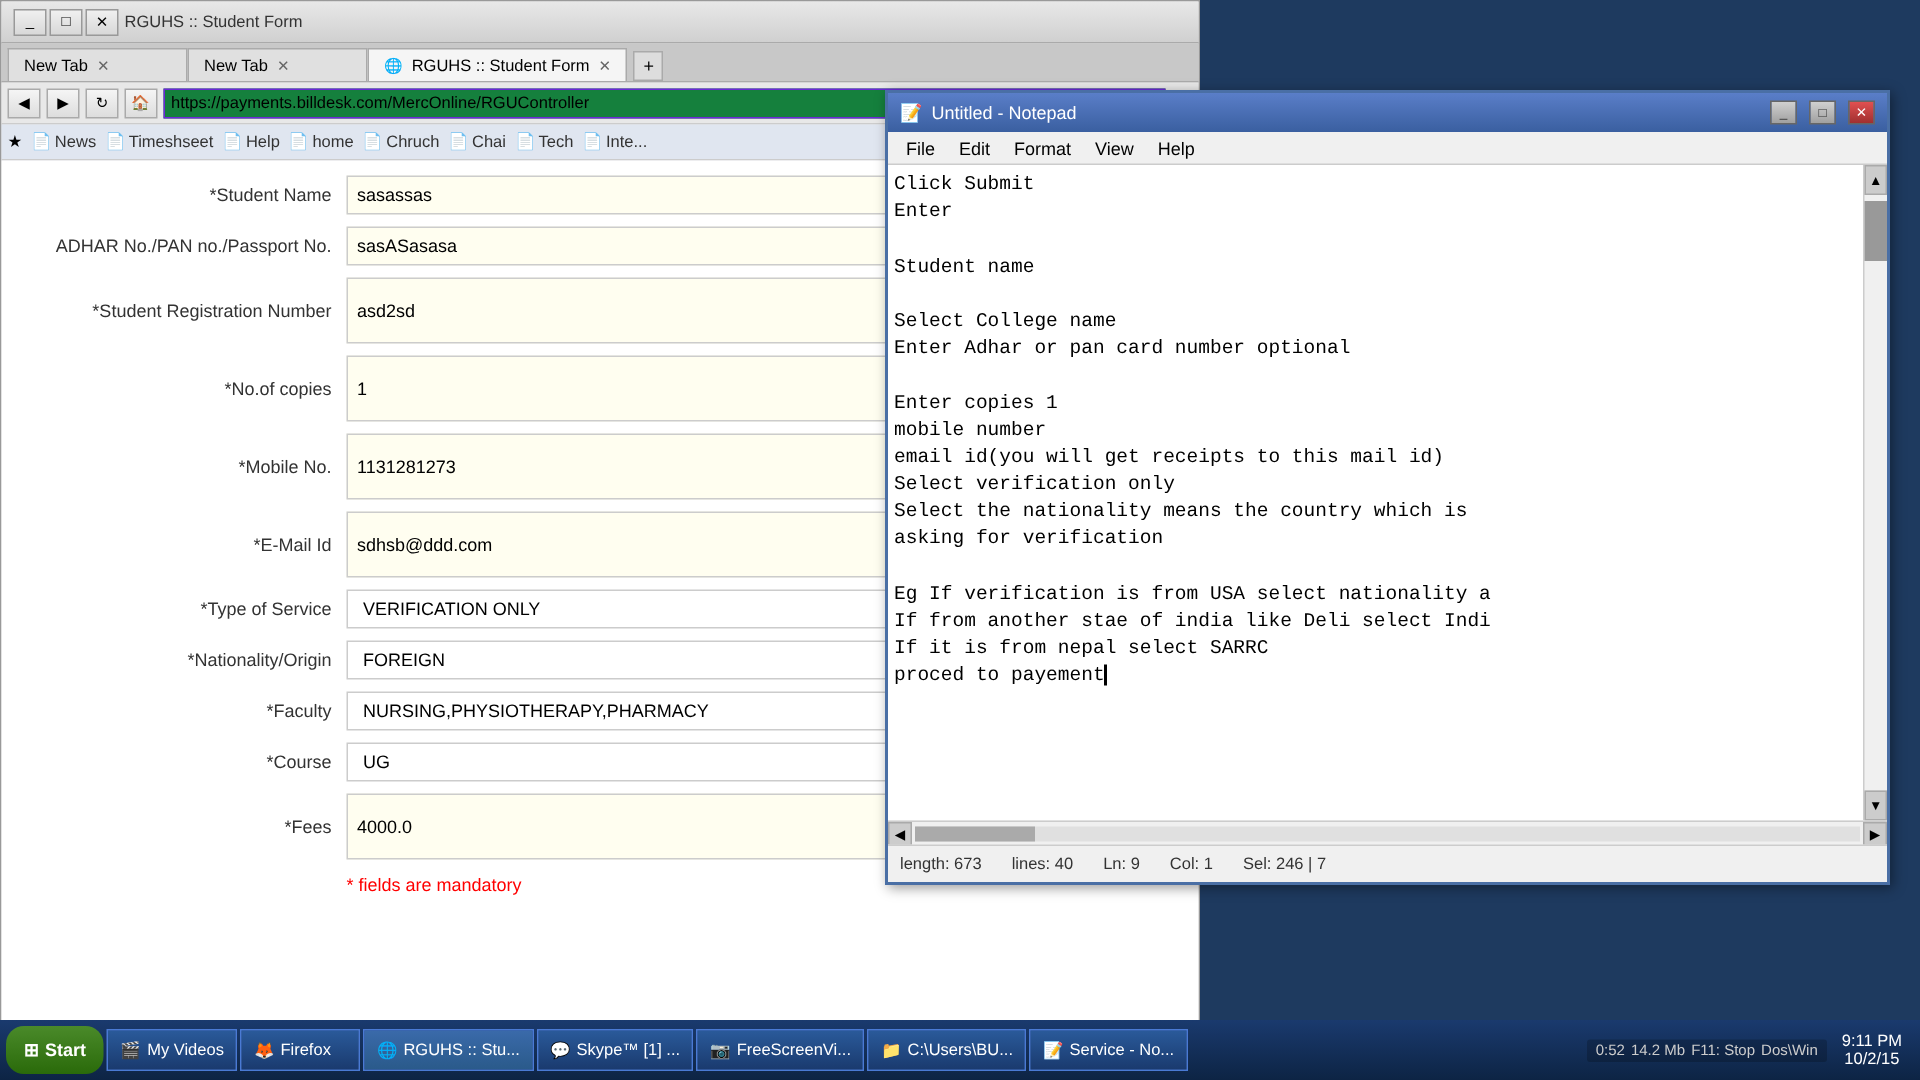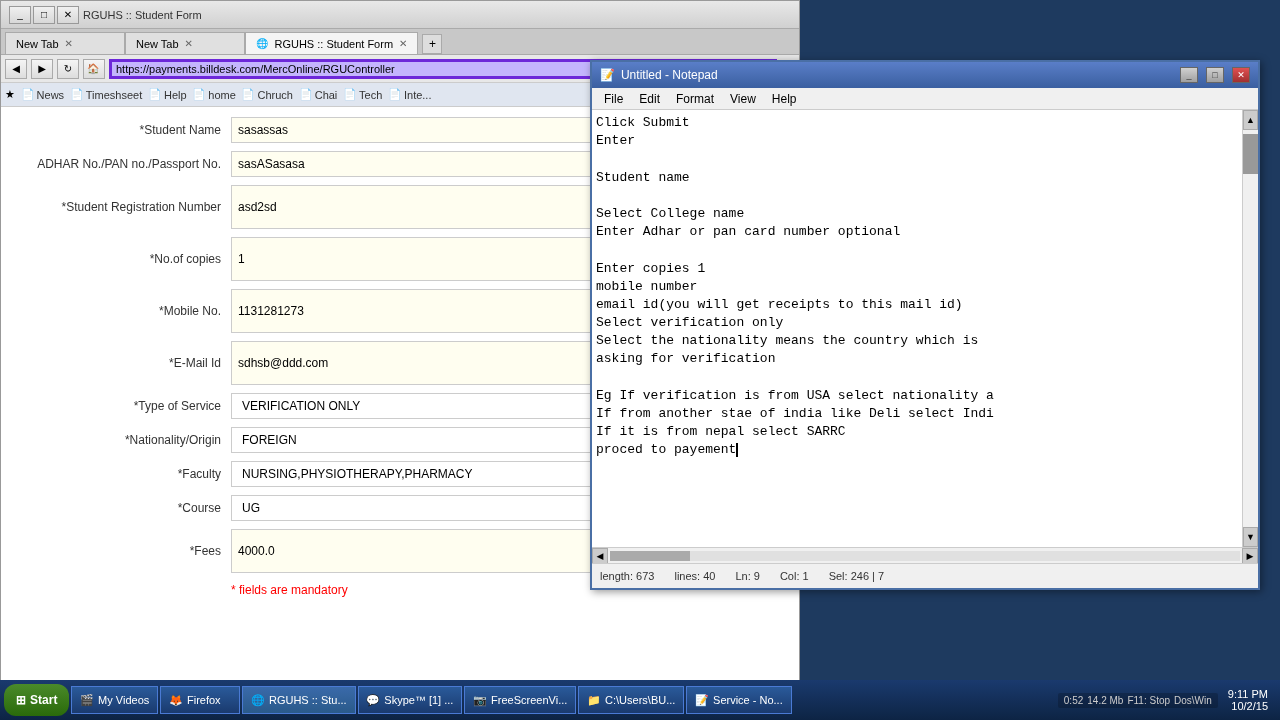--- a/index.html
+++ b/index.html
@@ -95,22 +95,22 @@
       background: linear-gradient(to bottom, #f5f5f5, #ddd);
       border: 1px solid #aaa;
       cursor: pointer;
       display: flex; align-items: center; justify-content: center;
       font-size: 10px;
     }
 
     .address-bar {
       flex: 1;
       height: 20px;
-      border: 3px solid #6d28d9;
-      background: #c4b5fd;
+      border: 1px solid #6d28d9;
+      background: #15803d;
       padding: 0 4px;
       font-size: 11px;
     }
 
     .bookmarks-bar {
       height: 24px;
       background: #e0e6f0;
       display: flex;
       align-items: center;
       padding: 0 4px;
@@ -374,21 +374,21 @@
       background: linear-gradient(to bottom, #3a6aaa, #2a5a8a);
     }
 
     .taskbar-sep {
       flex: 1;
     }
 
     .taskbar-clock {
       color: white;
       font-size: 11px;
-      text-align: right;
+      text-align: center;
       padding: 0 8px;
     }
 
     .sys-tray {
       display: flex;
       align-items: center;
       gap: 4px;
       background: rgba(0,0,0,0.2);
       padding: 2px 6px;
       border-radius: 2px;

